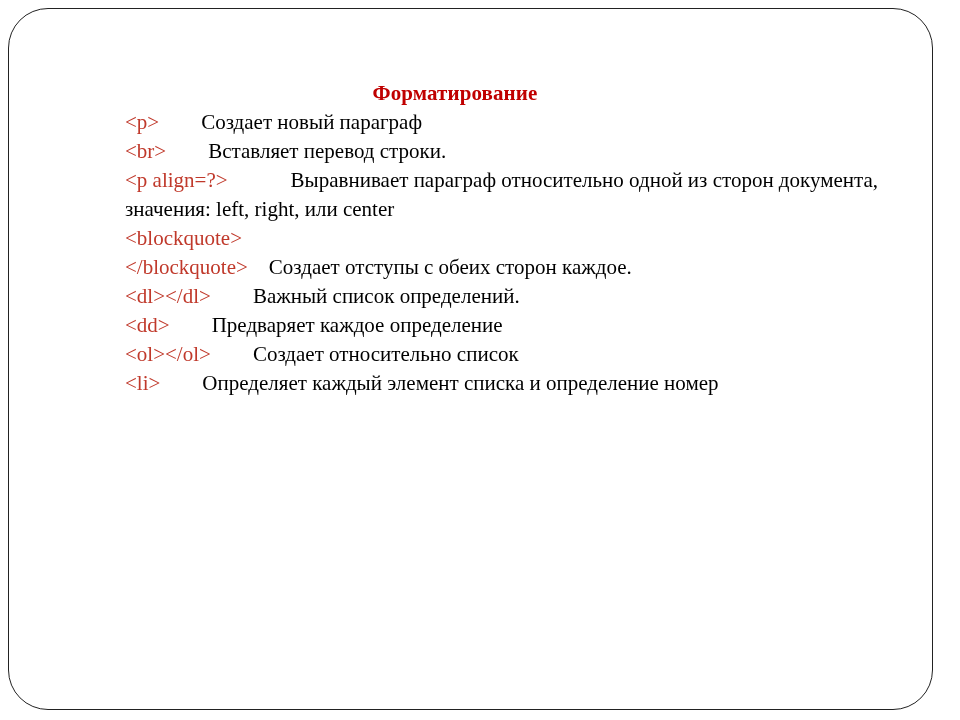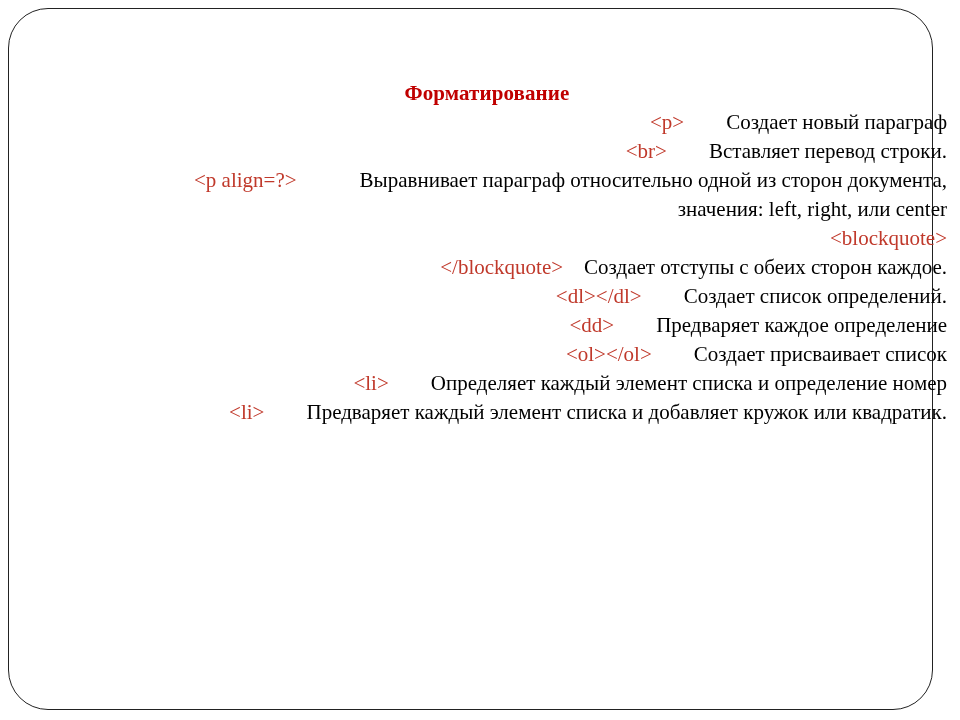--- a/index.html
+++ b/index.html
@@ -34,21 +34,20 @@
     border-radius: 40px;
     box-sizing: border-box;
     pointer-events: none;
   }
 
   .content {
     position: absolute;
     left: 125px;
     top: 80px;
     width: 790px;
-    margin-left: 32px;
   }
 
   .slide-title {
     font-size: 21px;
     font-weight: bold;
     color: #C00000;
     text-align: center;
     line-height: 26px;
     margin: 0 0 2px 0;
     padding-right: 130px;
@@ -61,21 +60,20 @@
     list-style: none;
   }
 
   .entry {
     font-size: 21px;
     line-height: 29px;
     color: #000000;
     margin: 0;
     padding: 0;
     text-indent: 0;
-    text-align: right;
   }
 
   .tag {
     color: #C0392B;
     white-space: pre;
   }
 
   .gap {
     white-space: pre;
   }
@@ -111,37 +109,34 @@
 
       <p class="entry">
         <span class="tag">&lt;blockquote&gt;</span><span class="gap"></span><span class="desc"></span>
       </p>
 
       <p class="entry">
         <span class="tag">&lt;/blockquote&gt;</span><span class="gap">    </span><span class="desc">Создает отступы с обеих сторон каждое.</span>
       </p>
 
       <p class="entry">
-        <span class="tag">&lt;dl&gt;&lt;/dl&gt;</span><span class="gap">        </span><span class="desc">Создает список определений.</span>
+        <span class="tag">&lt;dl&gt;&lt;/dl&gt;</span><span class="gap">        </span><span class="desc">Важный список определений.</span>
       </p>
 
 
       <p class="entry">
         <span class="tag">&lt;dd&gt;</span><span class="gap">        </span><span class="desc">Предваряет каждое определение</span>
       </p>
 
       <p class="entry">
-        <span class="tag">&lt;ol&gt;&lt;/ol&gt;</span><span class="gap">        </span><span class="desc">Создает присваивает список</span>
+        <span class="tag">&lt;ol&gt;&lt;/ol&gt;</span><span class="gap">        </span><span class="desc">Создает относительно список</span>
       </p>
 
       <p class="entry">
         <span class="tag">&lt;li&gt;</span><span class="gap">        </span><span class="desc">Определяет каждый элемент списка и определение номер</span>
       </p>
 
 
-      <p class="entry">
-        <span class="tag">&lt;li&gt;</span><span class="gap">        </span><span class="desc">Предваряет каждый элемент списка и добавляет кружок или квадратик.</span>
-      </p>
 
 
     </div>
   </div>
 </div>
 
 </body></html>

